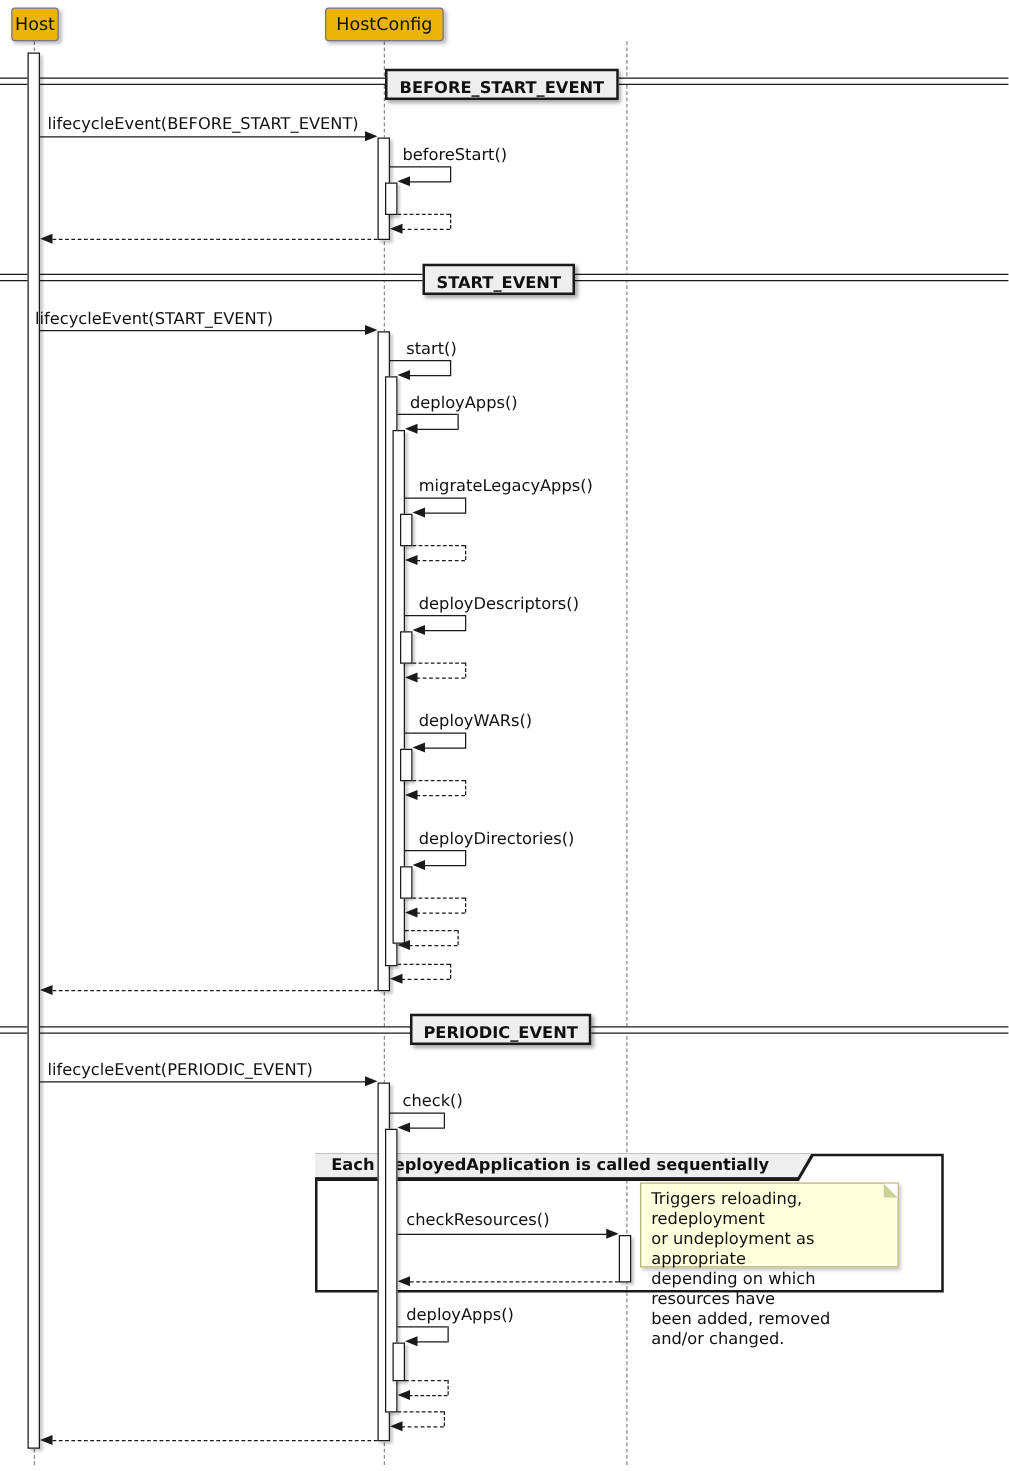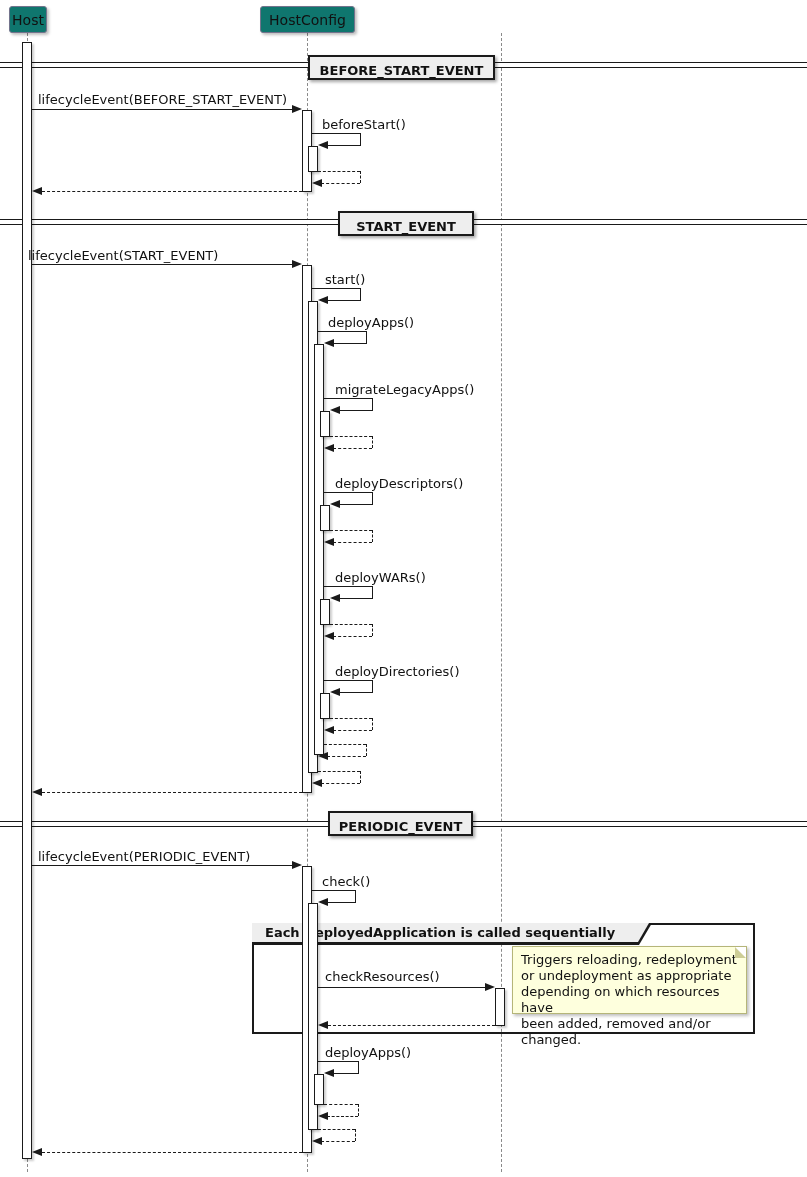--- a/index.html
+++ b/index.html
@@ -1,21 +1,21 @@
 <!DOCTYPE html>
 <html><head>
 <meta charset="utf-8">
 <style>
   html,body{margin:0;padding:0;background:#ffffff;}
   #canvas{position:relative;width:807px;height:1177px;background:#ffffff;overflow:hidden;
           font-family:"DejaVu Sans","Liberation Sans",sans-serif;color:#111;}
   
   .lifeline{position:absolute;width:0;border-left:1px dashed #8a8a8a;z-index:0;}
   
-  .participant{position:absolute;background:#0f766e;border:1.4px solid #73738C;border-radius:3px;
+  .participant{position:absolute;background:#eab308;border:1.4px solid #73738C;border-radius:3px;
                box-sizing:border-box;display:flex;align-items:center;justify-content:center;
                font-size:14px;box-shadow:2px 2px 3px rgba(0,0,0,.25);z-index:6;}
   
   .bar{position:absolute;width:10px;background:#ffffff;border:1.2px solid #1a1a1a;
        box-sizing:border-box;box-shadow:2px 2px 2px rgba(0,0,0,.2);z-index:3;}
   
   .h{position:absolute;height:0;border-top:1.2px solid #1a1a1a;z-index:4;}
   .d{position:absolute;height:0;border-top:1.2px dashed #1a1a1a;z-index:4;}
   .vl{position:absolute;width:0;border-left:1.2px solid #1a1a1a;z-index:4;}
   .dv{position:absolute;width:0;border-left:1.2px dashed #1a1a1a;z-index:4;}
@@ -64,21 +64,21 @@
   </div>
   <div class="participant" style="left:260px;top:6px;width:95px;height:27px">
     <span>HostConfig</span>
   </div>
 
   <div class="bar" style="left:22px;top:42px;height:1117px"></div>
 
   <div class="divbox" style="left:308px;top:55px;width:187px;height:25px">
     <span>BEFORE_START_EVENT</span>
   </div>
-  <div class="divbox" style="left:338px;top:211px;width:136px;height:25px">
+  <div class="divbox" style="left:338px;top:211px;width:122px;height:25px">
     <span>START_EVENT</span>
   </div>
   <div class="divbox" style="left:328px;top:811px;width:145px;height:25px">
     <span>PERIODIC_EVENT</span>
   </div>
 
   <div class="lbl" style="left:38px;top:92px">lifecycleEvent(BEFORE_START_EVENT)</div>
   <div class="h" style="left:32px;top:109px;width:261px"></div>
   <div class="ar" style="left:292px;top:105px"></div>
   <div class="bar" style="left:302px;top:110px;height:82px"></div>
@@ -192,21 +192,21 @@
     </div>
   </div>
 
   <div class="lbl" style="left:325px;top:969px">checkResources()</div>
   <div class="h" style="left:318px;top:987px;width:168px"></div>
   <div class="ar" style="left:485px;top:983px"></div>
   <div class="bar" style="left:495px;top:988px;height:38px"></div>
   <div class="d" style="left:328px;top:1025px;width:167px"></div>
   <div class="al" style="left:318px;top:1021px"></div>
 
-  <div class="note" style="left:512px;top:946px;width:235px;height:68px">Triggers reloading, redeployment
+  <div class="note" style="left:512px;top:946px;width:207px;height:68px">Triggers reloading, redeployment
 or undeployment as appropriate
 depending on which resources have
 been added, removed and/or changed.</div>
 
   <div class="lbl" style="left:325px;top:1045px">deployApps()</div>
   <div class="h" style="left:318px;top:1061px;width:40px"></div>
   <div class="vl" style="left:358px;top:1061px;height:13px"></div>
   <div class="h" style="left:333px;top:1073px;width:25px"></div>
   <div class="al" style="left:324px;top:1069px"></div>
   <div class="bar" style="left:314px;top:1074px;height:31px"></div>

